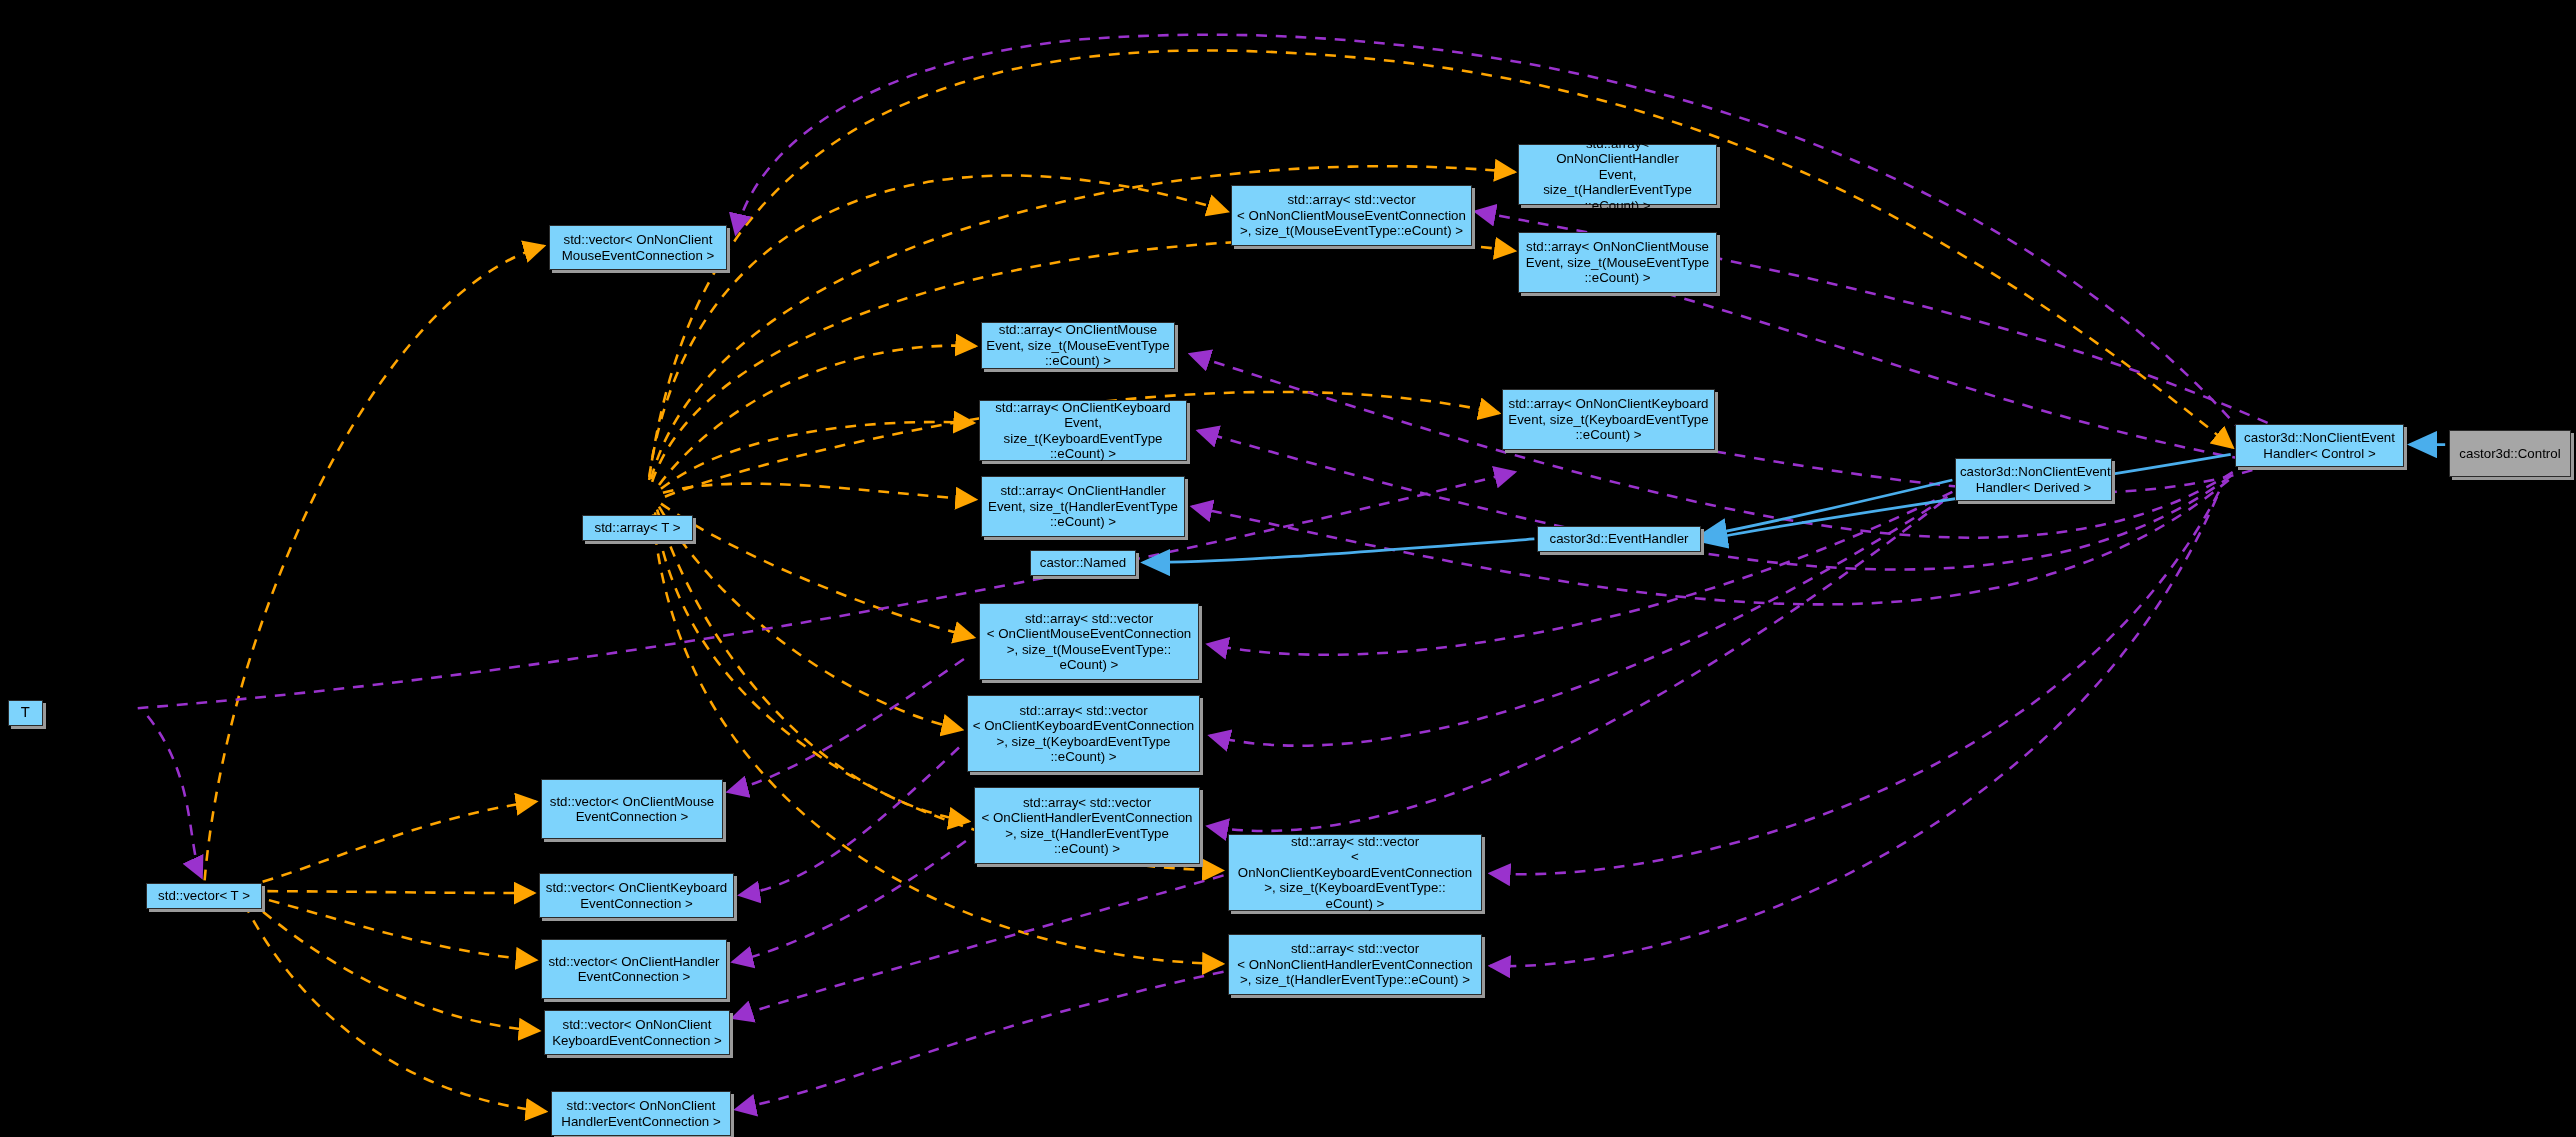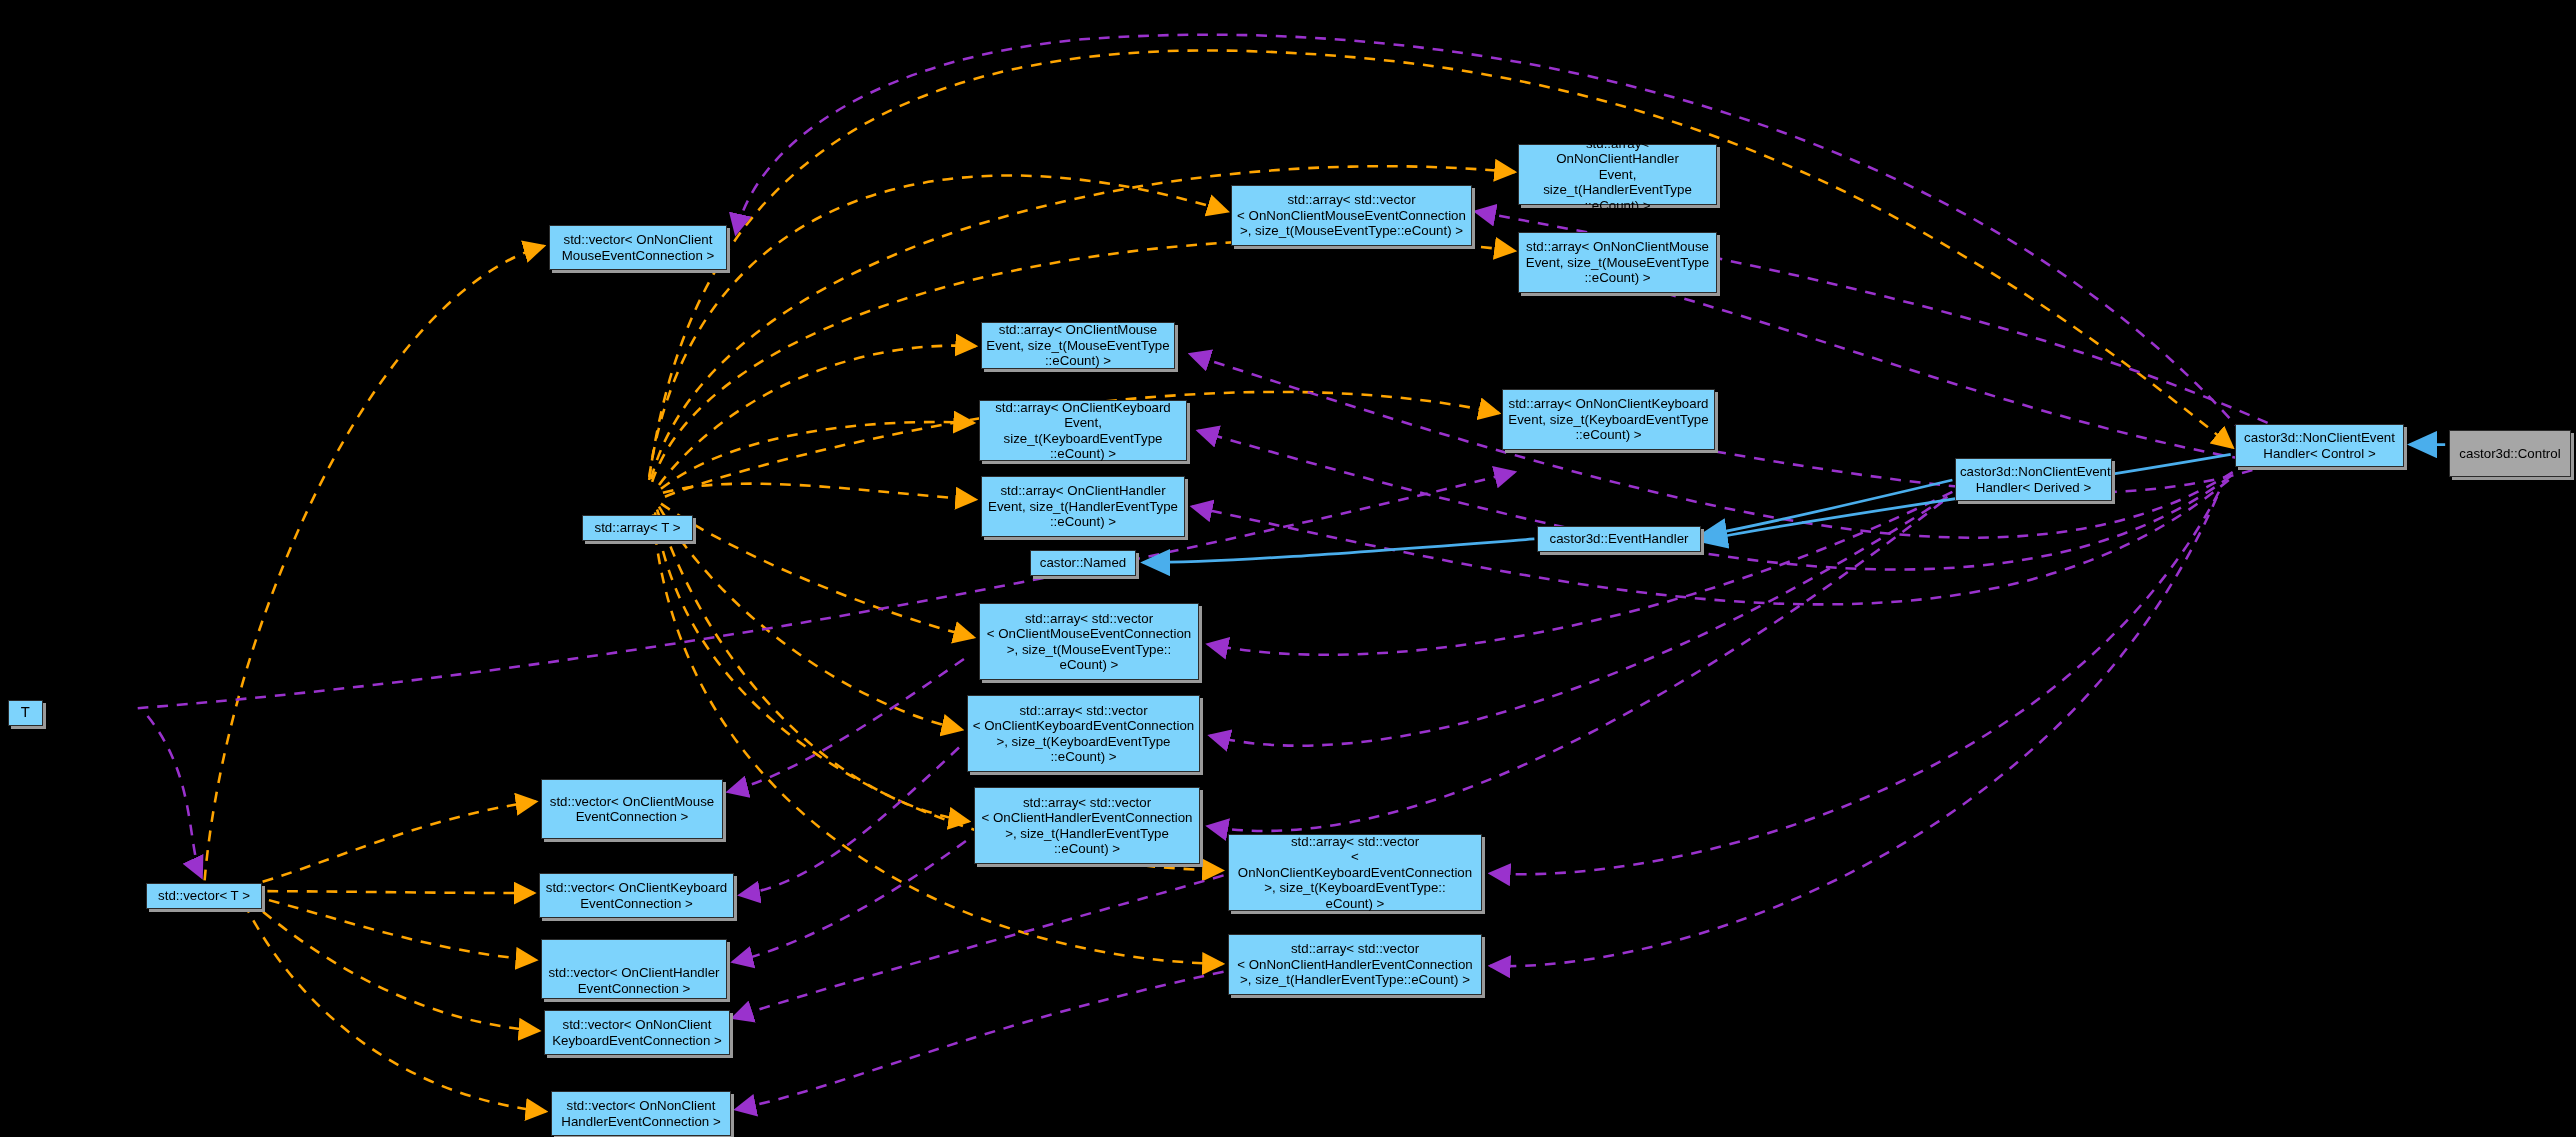--- a/index.html
+++ b/index.html
@@ -146,21 +146,21 @@
     </div>
     <div class="node fs13" style="left: 146px; top: 883px; width: 116px; height: 25.6px;">
       <span>std::vector&lt; T &gt;</span>
     </div>
     <div class="node fs13" style="left: 541px; top: 779px; width: 182px; height: 60px;">
       <span>std::vector&lt; OnClientMouse<br>EventConnection &gt;</span>
     </div>
     <div class="node fs13" style="left: 539px; top: 873px; width: 195px; height: 45px;">
       <span>std::vector&lt; OnClientKeyboard<br>EventConnection &gt;</span>
     </div>
-    <div class="node fs13" style="left: 541px; top: 939px; width: 186px; height: 60px; align-items: flex-end;">
+    <div class="node fs13" style="left: 541px; top: 939px; width: 186px; height: 60px;">
       <span>std::vector&lt; OnClientHandler<br>EventConnection &gt;</span>
     </div>
     <div class="node fs13" style="left: 544px; top: 1010px; width: 186px; height: 45px;">
       <span>std::vector&lt; OnNonClient<br>KeyboardEventConnection &gt;</span>
     </div>
     <div class="node fs13" style="left: 551px; top: 1091px; width: 180px; height: 45px;">
       <span>std::vector&lt; OnNonClient<br>HandlerEventConnection &gt;</span>
     </div>
   </div>
 

